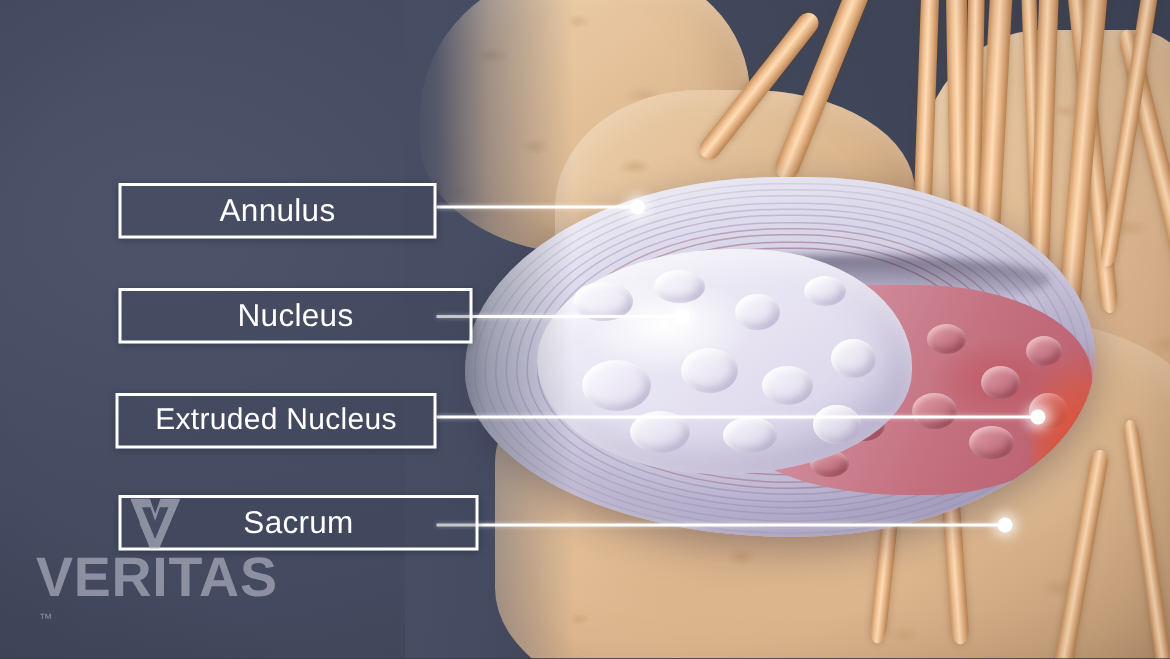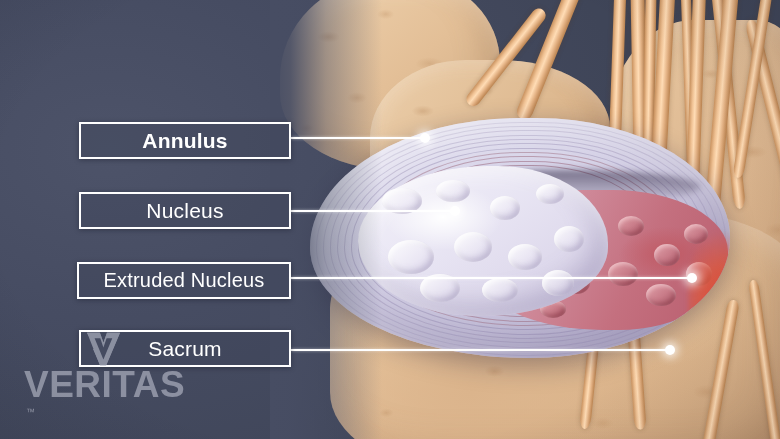--- a/index.html
+++ b/index.html
@@ -345,36 +345,36 @@
     </div>
 
     <div class="art-fade"></div>
   </div>
 
   <div class="bg-vignette"></div>
 
   <div id="callout-layer">
       <div class="leader" style="left: 291px; top: 137px; width: 134px;"></div>
       <div class="leader-dot" style="left: 420px; top: 133px;"></div>
-      <div class="label-box" style="left: 79px; top: 122px; width: 212px; height: 37px; font-weight: bold;">
+      <div class="label-box" style="left: 79px; top: 122px; width: 212px; height: 37px;">
         <span>Annulus</span>
       </div>
       <div class="leader" style="left: 291px; top: 210px; width: 164px;"></div>
       <div class="leader-dot" style="left: 450px; top: 206px;"></div>
-      <div class="label-box" style="left: 79px; top: 192px; width: 212px; height: 37px;">
+      <div class="label-box" style="left: 79px; top: 192px; width: 236px; height: 37px;">
         <span>Nucleus</span>
       </div>
       <div class="leader" style="left: 291px; top: 277px; width: 401px;"></div>
       <div class="leader-dot" style="left: 687px; top: 273px;"></div>
       <div class="label-box wide" style="left: 77px; top: 262px; width: 214px; height: 37px;">
         <span>Extruded Nucleus</span>
       </div>
       <div class="leader" style="left: 291px; top: 349px; width: 379px;"></div>
       <div class="leader-dot" style="left: 665px; top: 345px;"></div>
-      <div class="label-box" style="left: 79px; top: 330px; width: 212px; height: 37px;">
+      <div class="label-box" style="left: 79px; top: 330px; width: 240px; height: 37px;">
         <span>Sacrum</span>
       </div>
     </div>
 
   <div class="logo">
     <svg class="logo-v" viewBox="0 0 33 36">
       <path d="M0 3 L13 3 L16.5 13 L20 3 L33 3 L19 36 L13.5 36 L6 19 L11 19 L15.5 28 L25 7 L21.5 7 L17.5 18 L11 18 L7.5 7 L2.5 7 Z" fill="#b9bcca"></path>
       <path d="M0 2.5 L12.8 2.5 L16.4 12.6 L20 2.5 L33 2.5 L18.7 36 L13.2 36 Z" fill="#b9bcca"></path>
       <path d="M7.6 8.2 L13.3 8.2 L16.4 17.4 L19.6 8.2 L25.3 8.2 L16.4 29.4 Z" fill="#474d63"></path>
     </svg>

